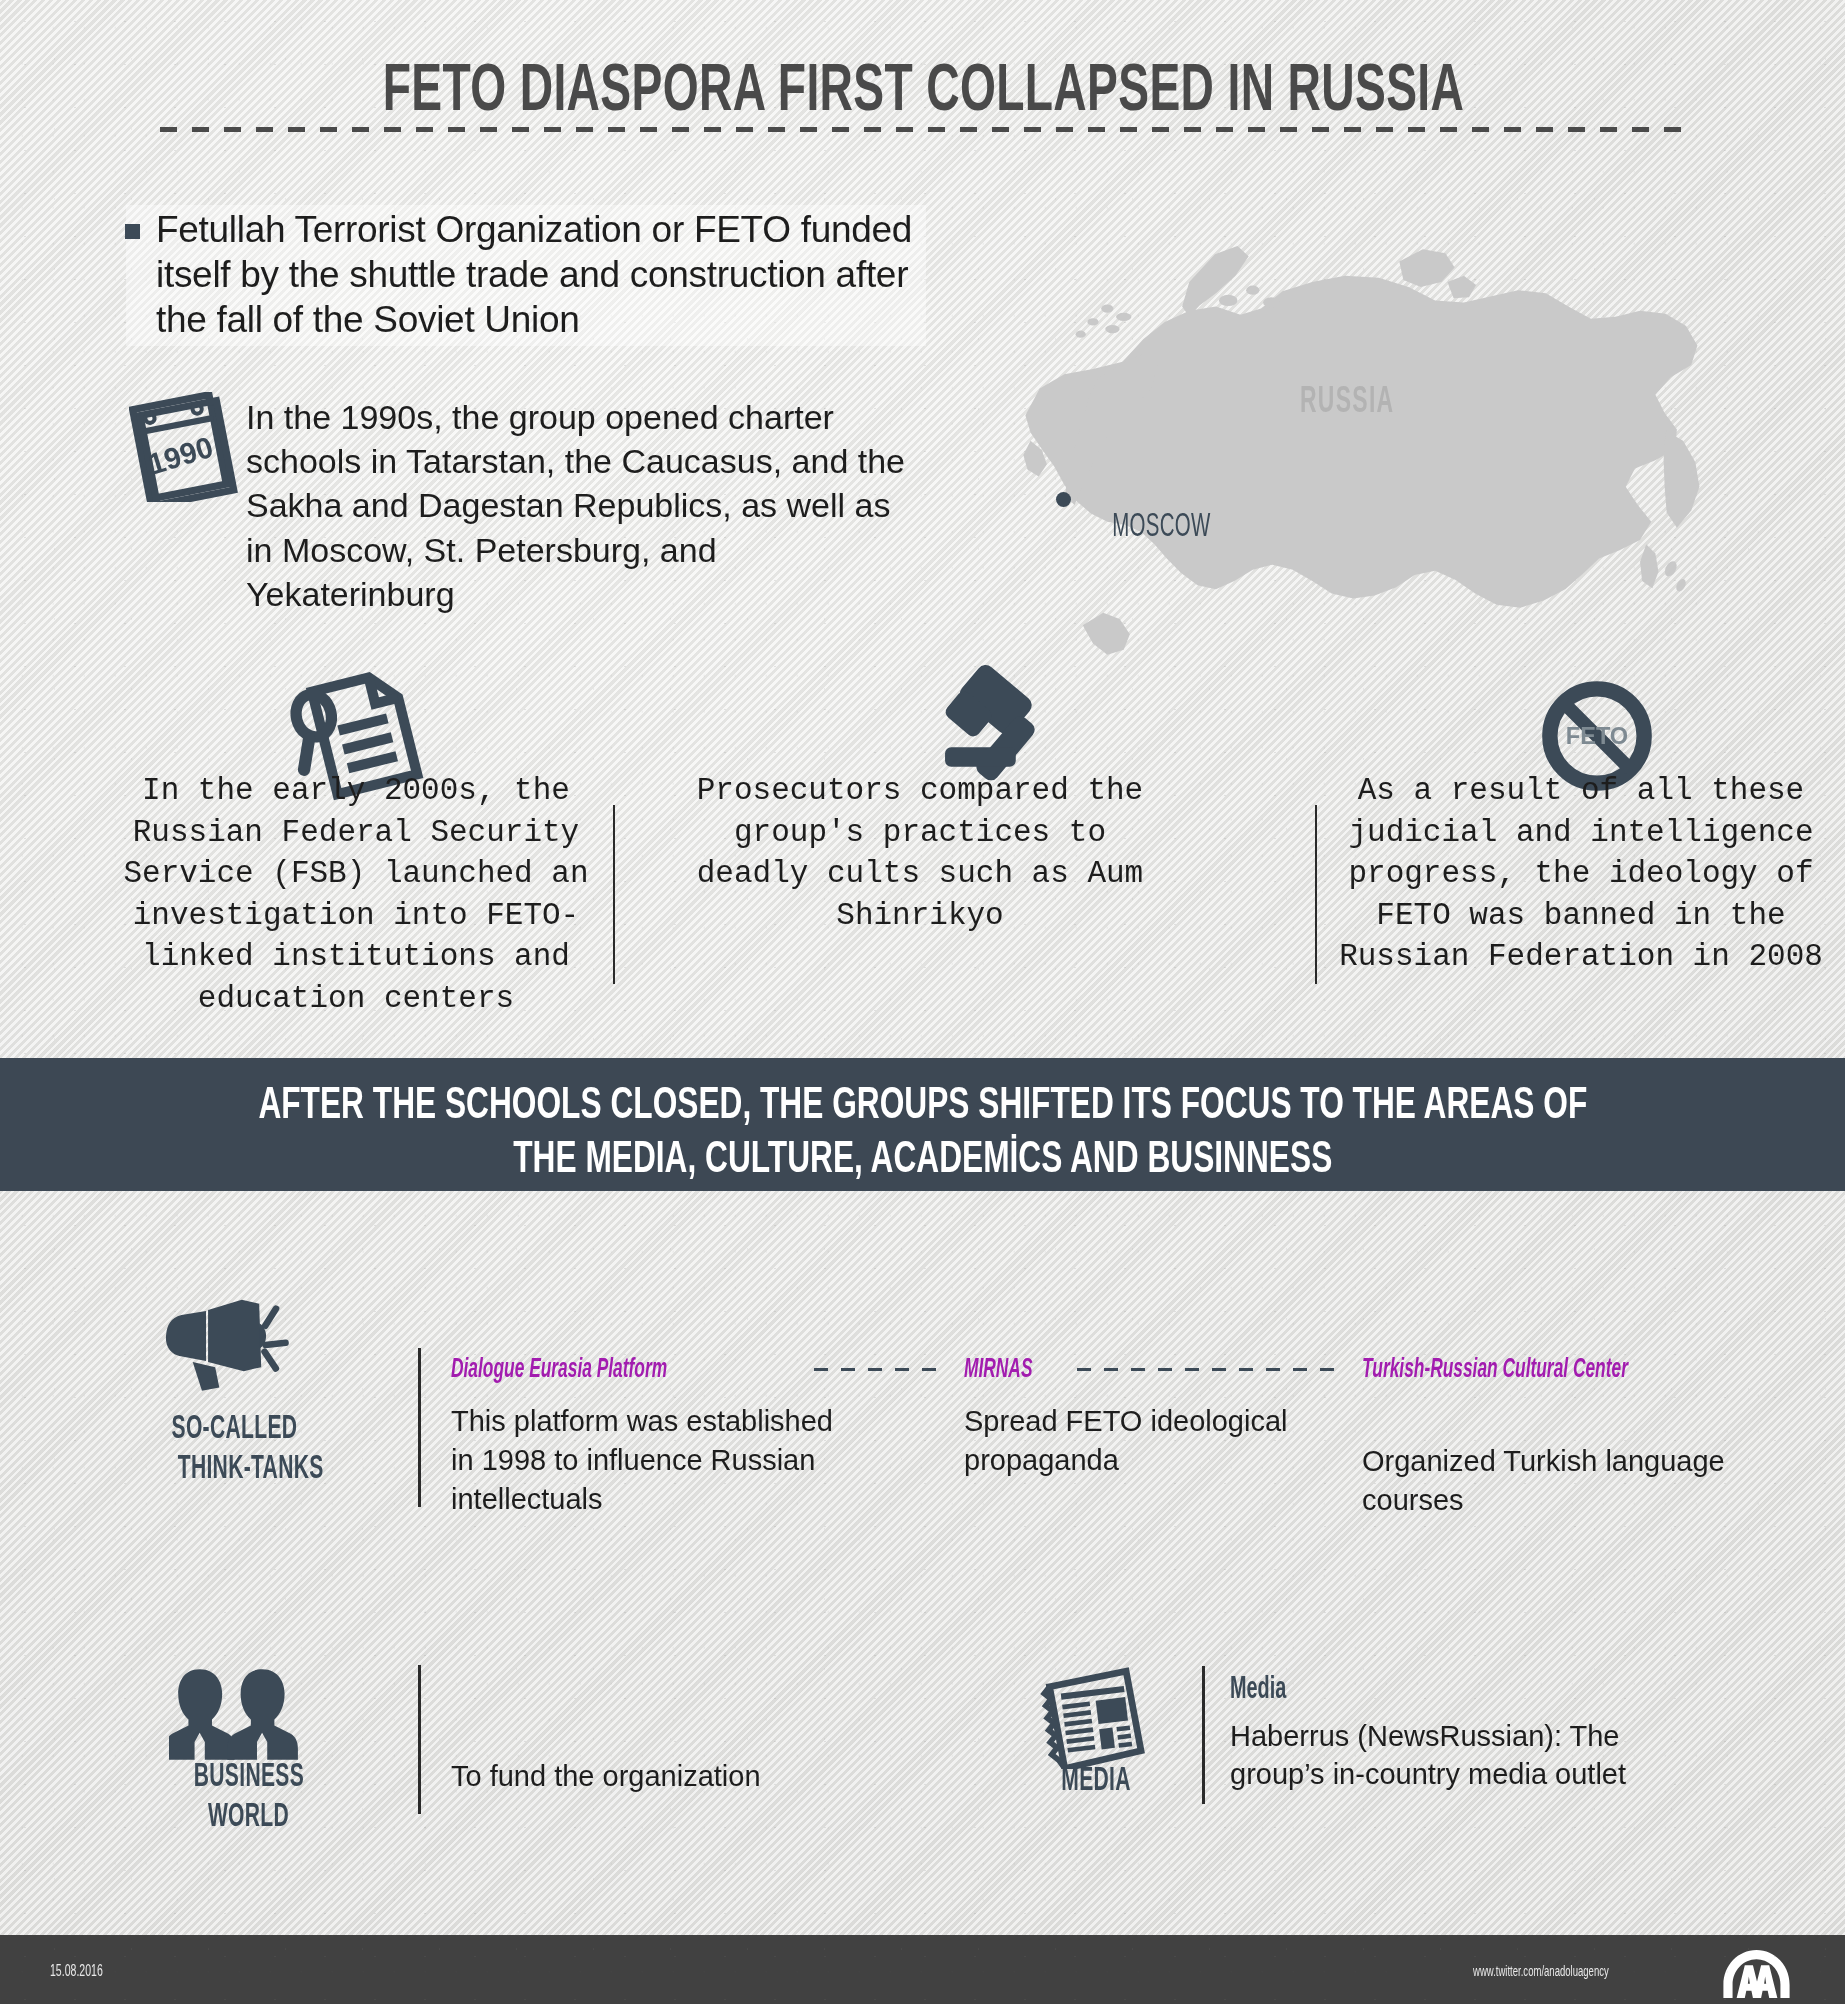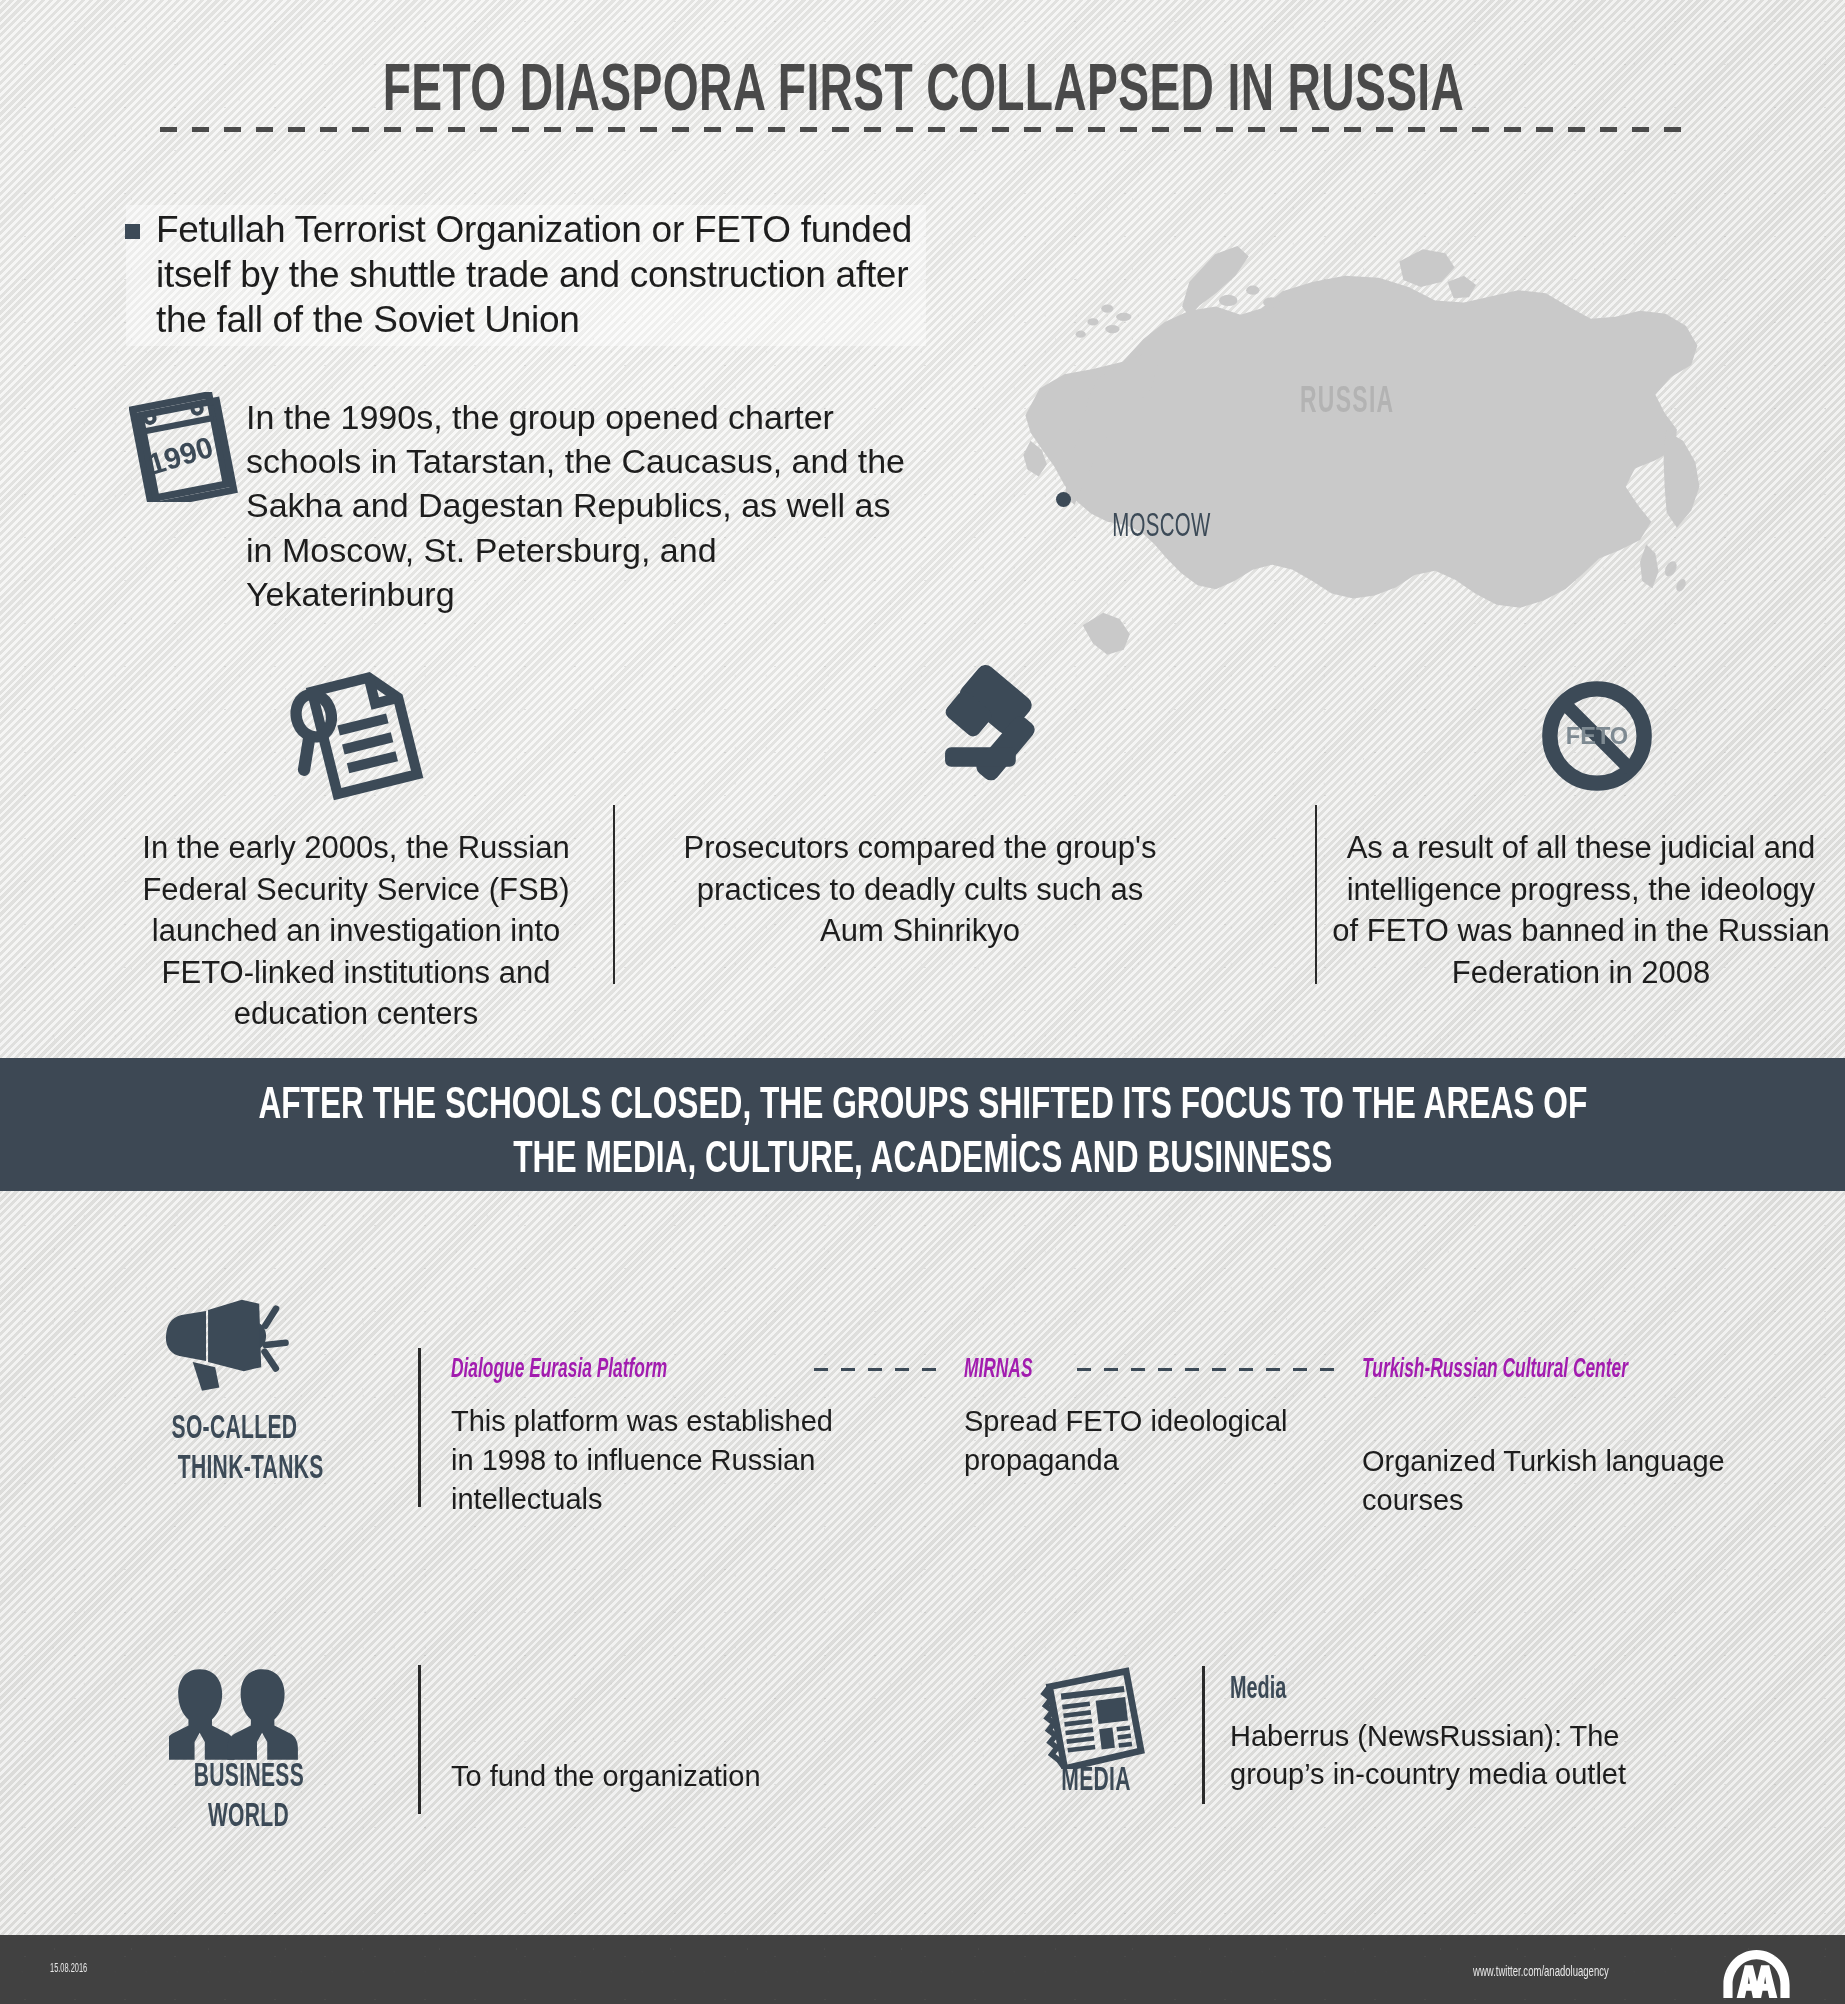--- a/index.html
+++ b/index.html
@@ -135,26 +135,27 @@
   }
 
   
   .icon3 { position: absolute; top: 659px; width: 164px; height: 154px; }
   #icon-doc   { left: 277px; }
   #icon-gavel { left: 902px; }
   #icon-ban   { left: 1515px; }
 
   .col3 {
     position: absolute;
-    top: 827px;
+    top: 770px;
     width: 502px;
     font-size: 31px;
     line-height: 1.34;
     color: #1d1d1d;
     text-align: center;
+    font-family: Liberation Mono, monospace;
   }
   #col3-1 { left: 105px; }
   #col3-2 { left: 669px; }
   #col3-3 { left: 1330px; }
 
   .vsep {
     position: absolute;
     top: 805px;
     width: 2.1px; height: 179px;
     background: #2a2a2a;
@@ -270,21 +271,21 @@
   }
 
   
   #footer {
     position: absolute;
     left: 0; bottom: 0; width: 1846px; height: 70px;
     background: #414141;
   }
   #footer-date {
     position: absolute; left: 50px; top: 26px;
-    color: #e9e9e9; font-size: 12px;
+    color: #e9e9e9; font-size: 17px;
   }
   #footer-url {
     position: absolute; right: 154px; top: 27px;
     color: #e9e9e9; font-size: 15.4px;
   }
   #footer-logo { position: absolute; right: 41px; top: 10.3px; width: 97px; height: 56px; }
 </style>
 </head>
 <body>
 

